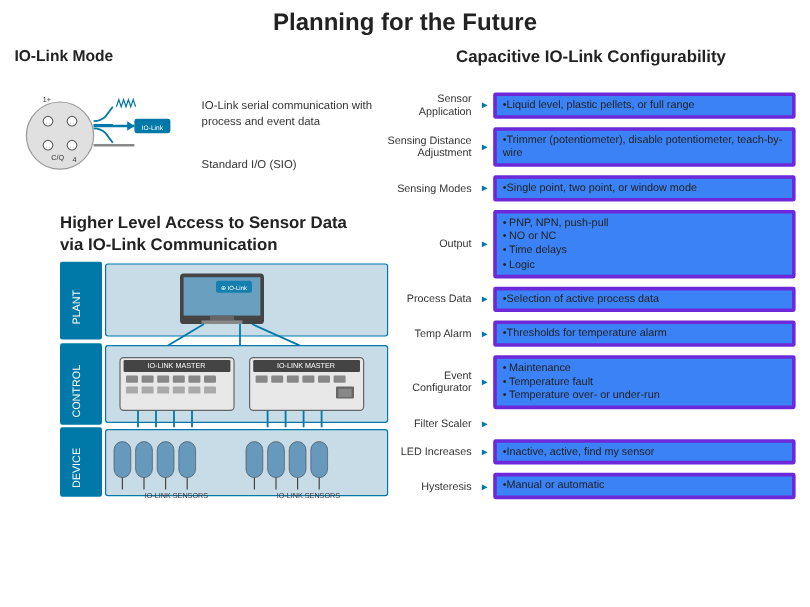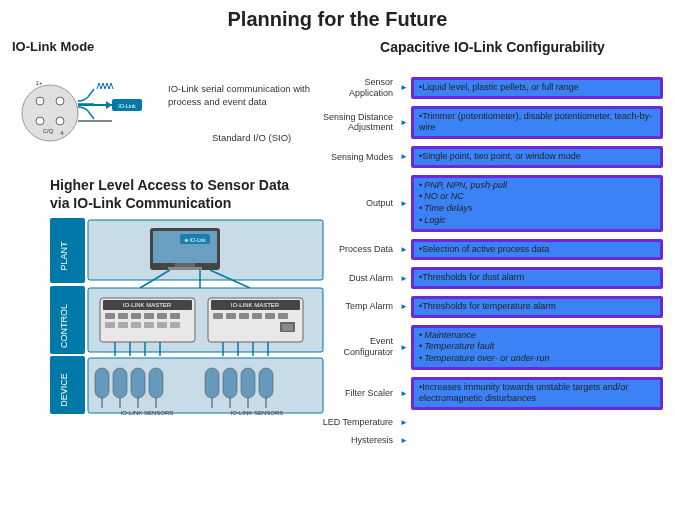--- a/index.html
+++ b/index.html
@@ -69,21 +69,20 @@
     }
     .io-link-label-top {
       font-size: 9.5px;
       color: #333;
       line-height: 1.3;
     }
     .io-link-label-bottom {
       font-size: 9.5px;
       color: #333;
       margin-top: 20px;
-      margin-left: 44px;
     }
     
     .higher-level {
       display: flex;
       flex-direction: column;
       padding-left: 38px;
     }
     .higher-level-title {
       font-size: 14px;
       font-weight: bold;
@@ -149,21 +148,20 @@
       border: 3px solid #6d28d9;
       padding: 2px 5px;
       font-size: 9px;
       color: #222;
       line-height: 1.3;
       border-radius: 2px;
     }
     .config-value ul {
       list-style: none;
       padding: 0;
-      font-style: italic;
     }
     .config-value ul li::before {
       content: '•';
       margin-right: 2px;
     }
   </style>
 </head>
 <body>
 
 <div class="page">
@@ -349,50 +347,46 @@
                 <li>Logic</li>
               </ul>
             </div>
           </div>
           <div class="config-row">
             <div class="config-label">Process Data</div>
             <div class="config-arrow"></div>
             <div class="config-value">•Selection of active process data</div>
           </div>
           <div class="config-row">
-            <div class="config-label">Dust Alarm</div>
-            <div class="config-arrow"></div>
-            <div class="config-value">•Thresholds for dust alarm</div>
-          </div>
-          <div class="config-row">
             <div class="config-label">Temp Alarm</div>
             <div class="config-arrow"></div>
             <div class="config-value">•Thresholds for temperature alarm</div>
           </div>
           <div class="config-row">
             <div class="config-label">Event Configurator</div>
             <div class="config-arrow"></div>
             <div class="config-value">
               <ul>
                 <li>Maintenance</li>
                 <li>Temperature fault</li>
                 <li>Temperature over- or under-run</li>
               </ul>
             </div>
           </div>
           <div class="config-row">
             <div class="config-label">Filter Scaler</div>
             <div class="config-arrow"></div>
-            <div class="config-value">•Increases immunity towards unstable targets and/or electromagnetic disturbances</div>
-          </div>
-          <div class="config-row">
-            <div class="config-label">LED Temperature</div>
-            <div class="config-arrow"></div>
+          </div>
+          <div class="config-row">
+            <div class="config-label">LED Increases</div>
+            <div class="config-arrow"></div>
+            <div class="config-value">•Inactive, active, find my sensor</div>
           </div>
           <div class="config-row">
             <div class="config-label">Hysteresis</div>
             <div class="config-arrow"></div>
+            <div class="config-value">•Manual or automatic</div>
           </div>
         </div>
     </div>
 
   </div>
 </div>
 
 </body></html>

